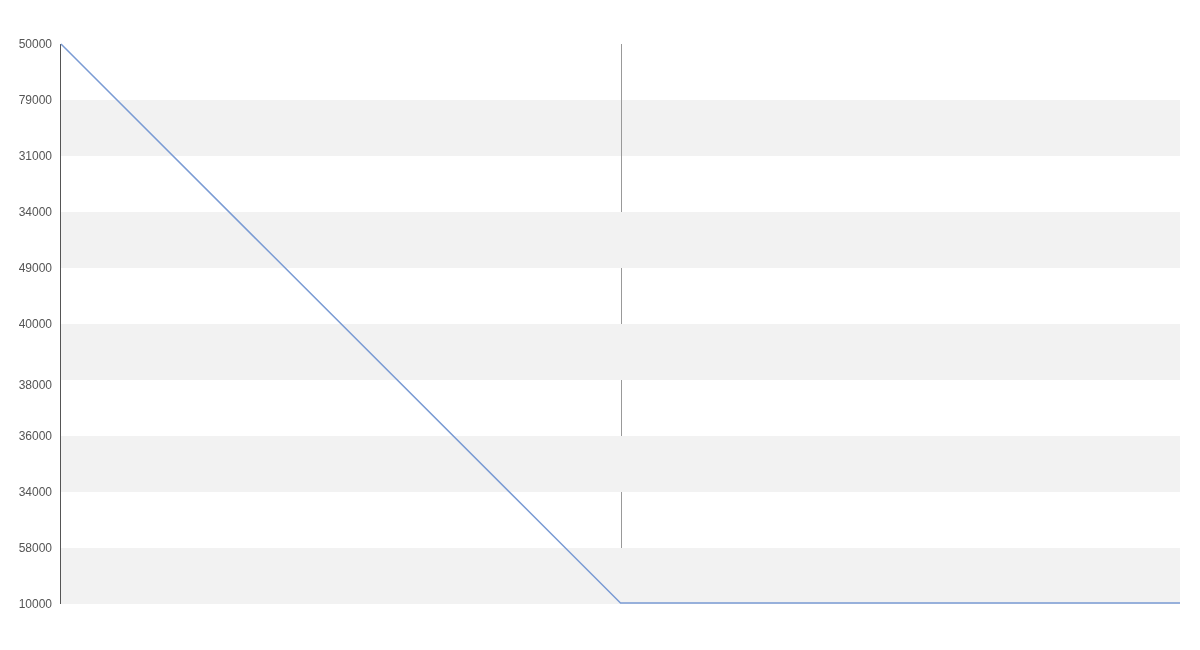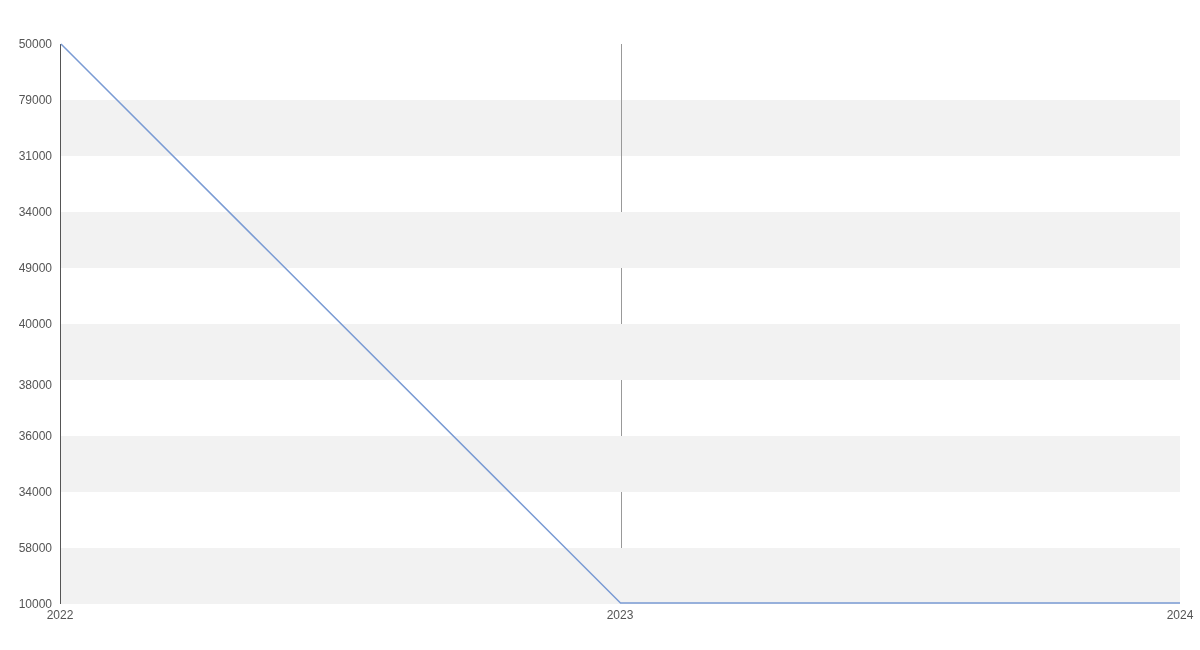--- a/index.html
+++ b/index.html
@@ -113,18 +113,13 @@
       <div class="y-label" style="top: 448px;">34000</div>
       <div class="y-label" style="top: 392px;">36000</div>
       <div class="y-label" style="top: 341px;">38000</div>
       <div class="y-label" style="top: 280px;">40000</div>
       <div class="y-label" style="top: 224px;">49000</div>
       <div class="y-label" style="top: 168px;">34000</div>
       <div class="y-label" style="top: 112px;">31000</div>
       <div class="y-label" style="top: 56px;">79000</div>
       <div class="y-label" style="top: 0px;">50000</div>
     </div>
-  <div class="x-labels" id="x-labels">
-      <div class="x-label" style="left: 0px;">2022</div>
-      <div class="x-label" style="left: 560px;">2023</div>
-      <div class="x-label" style="left: 1120px;">2024</div>
-    </div>
 </div>
 
 </body></html>

